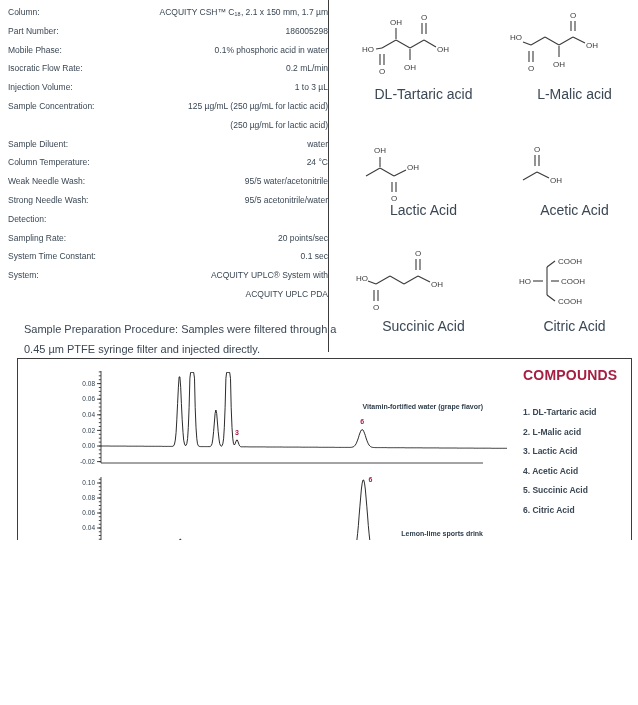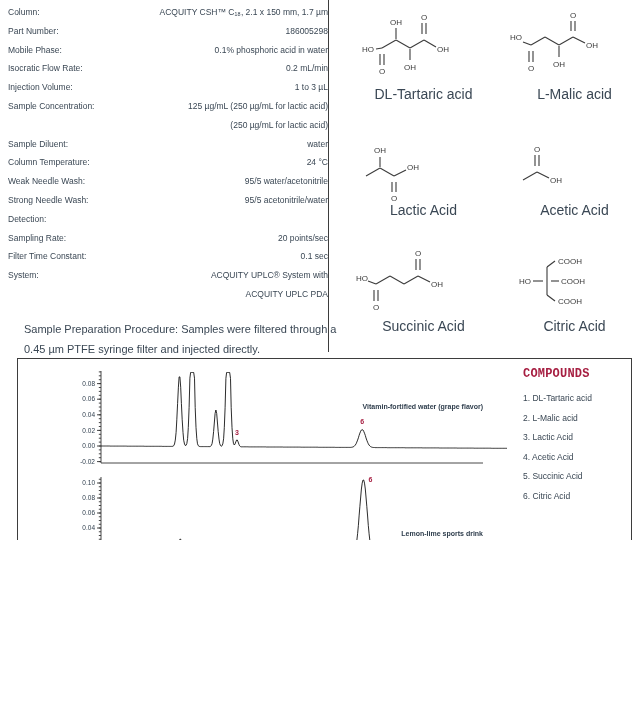--- a/index.html
+++ b/index.html
@@ -27,22 +27,22 @@
   .panel{display:block;}
   svg text{font-family:"Liberation Sans",sans-serif;}
   .tick{font-size:6.5px;fill:#2e3d4c;}
   .xtick{font-size:6.5px;fill:#2e3d4c;}
   .stitle{font-size:7px;font-weight:bold;fill:#2e3d4c;}
   .plabel{font-size:7px;font-weight:bold;fill:#A61E41;}
   .axis{stroke:#333;stroke-width:0.9;fill:none;}
   .trace{stroke:#141414;stroke-width:0.9;fill:none;}
   
   .legend{position:absolute;left:505px;top:8px;}
-  .legend-heading{color:#A61E41;font-size:12px;font-weight:bold;letter-spacing:0.2px;margin-bottom:8px;font-family:Liberation Mono, monospace;}
-  .legend-item{font-size:8.5px;line-height:19.5px;color:#3a4754;white-space:nowrap;}
+  .legend-heading{color:#A61E41;font-size:14px;font-weight:bold;letter-spacing:0.2px;margin-bottom:20px;}
+  .legend-item{font-size:8.5px;line-height:19.5px;color:#3a4754;white-space:nowrap;font-weight:bold;}
 </style>
 </head>
 <body>
 
 <div class="page">
 
   <div class="conditions">
       <div class="crow">
         <div class="clabel">Column:</div>
         <div class="cvalue">ACQUITY CSH™ C₁₈, 2.1 x 150 mm, 1.7 µm</div>
@@ -88,21 +88,21 @@
         <div class="cvalue">95/5 acetonitrile/water</div>
       </div>
       <div class="crow">
         <div class="clabel">Detection:</div>
       </div>
       <div class="crow">
         <div class="clabel">Sampling Rate:</div>
         <div class="cvalue">20 points/sec</div>
       </div>
       <div class="crow">
-        <div class="clabel">Filter Time Constant:</div>
+        <div class="clabel">System Time Constant:</div>
         <div class="cvalue">0.1 sec</div>
       </div>
       <div class="crow">
         <div class="clabel">System:</div>
         <div class="cvalue">ACQUITY UPLC® System with</div>
       </div>
       <div class="crow">
         <div class="clabel"></div>
         <div class="cvalue">ACQUITY UPLC PDA</div>
       </div>

